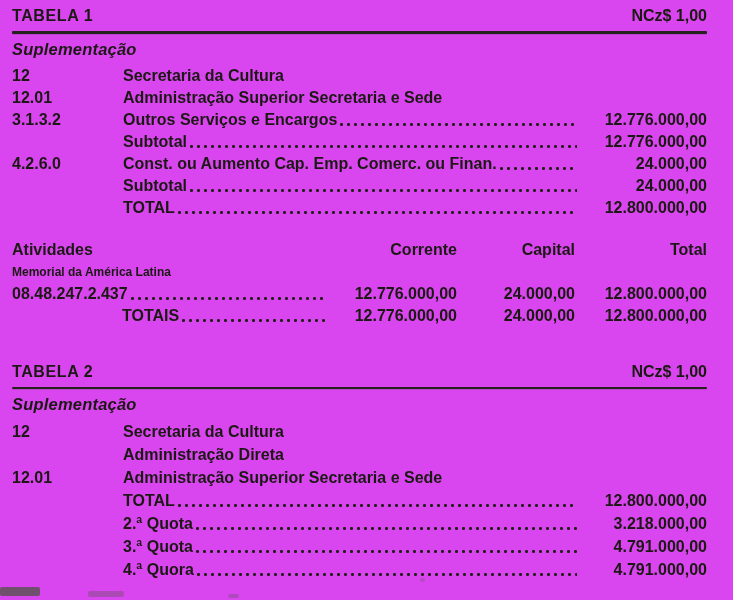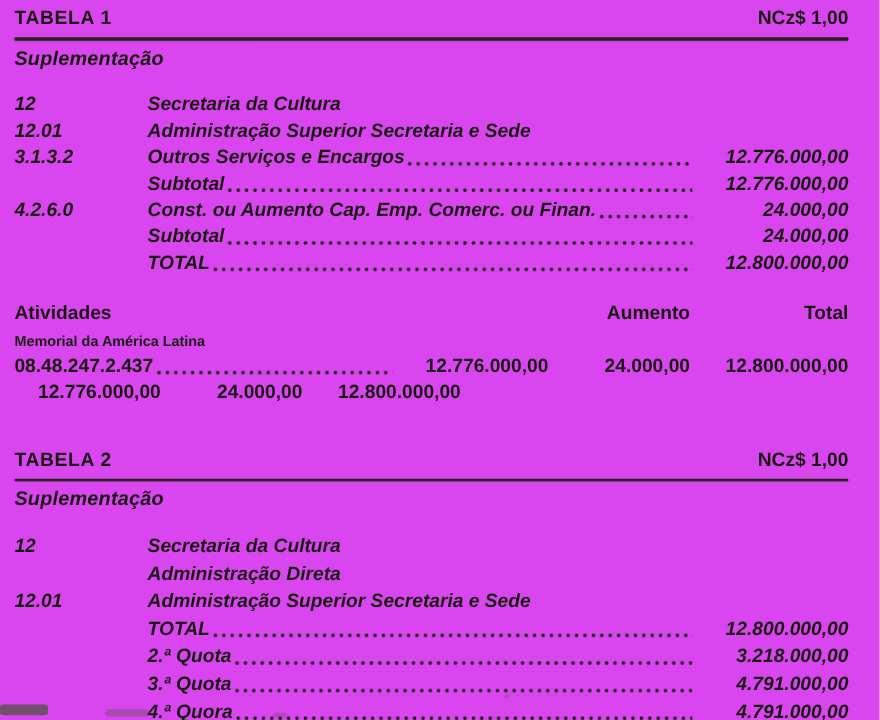--- a/index.html
+++ b/index.html
@@ -9,21 +9,21 @@
     padding:4px 26px 0 12px;
     font-family:"Liberation Sans","DejaVu Sans",sans-serif;
     font-weight:700;color:#1c1915;overflow:hidden;
     -webkit-font-smoothing:antialiased;
   }
   .tbl-head{display:flex;justify-content:space-between;align-items:flex-end;height:24px;line-height:24px;font-size:16px;}
   .tbl-title{letter-spacing:.6px;}
   .rule{height:2.5px;background:#25221d;margin-top:3px;border-radius:1px;
         box-shadow:0 1px 0 rgba(37,34,29,.15);}
   .section-label{font-style:italic;font-size:16.5px;margin-top:5px;height:20px;line-height:20px;letter-spacing:.2px;}
-  .rows{margin-top:18px;font-style:italic;}
+  .rows{margin-top:6px;}
   .row{display:flex;height:22px;line-height:22px;font-size:16px;}
   .t2 .row{height:23px;line-height:23px;}
   .code{flex:0 0 111px;}
   .desc{white-space:nowrap;text-align:right;}
   .leader{
     flex:1 1 auto;margin-left:2px;margin-right:8px;
     background-image:radial-gradient(circle at 3.5px 1.5px,#23201b 1.25px,rgba(35,32,27,0) 1.8px);
     background-size:7px 3px;background-repeat:repeat-x;
     background-position:left 6px bottom 5px;
   }
@@ -97,34 +97,39 @@
         <span class="leader"></span>
         <span class="val">12.800.000,00</span>
       </div>
     </div>
 
     <div class="act">
       <div class="act-row">
         <span class="act-label">
           <span>Atividades</span>
         </span>
-        <span class="c1">Aumento</span>
+        <span class="c1">Corrente</span>
+        <span class="c2">Capital</span>
         <span class="c3">Total</span>
       </div>
       <div class="act-group">Memorial da América Latina</div>
       <div class="act-row">
         <span class="act-label">
           <span class="desc">08.48.247.2.437</span>
           <span class="leader"></span>
         </span>
         <span class="c1">12.776.000,00</span>
         <span class="c2">24.000,00</span>
         <span class="c3">12.800.000,00</span>
       </div>
       <div class="act-row">
+        <span class="act-label indent">
+          <span class="desc">TOTAIS</span>
+          <span class="leader"></span>
+        </span>
         <span class="c1">12.776.000,00</span>
         <span class="c2">24.000,00</span>
         <span class="c3">12.800.000,00</span>
       </div>
     </div>
   </section>
 
   <section class="tbl t2">
     <div class="tbl-head">
       <span class="tbl-title">TABELA 2</span>

